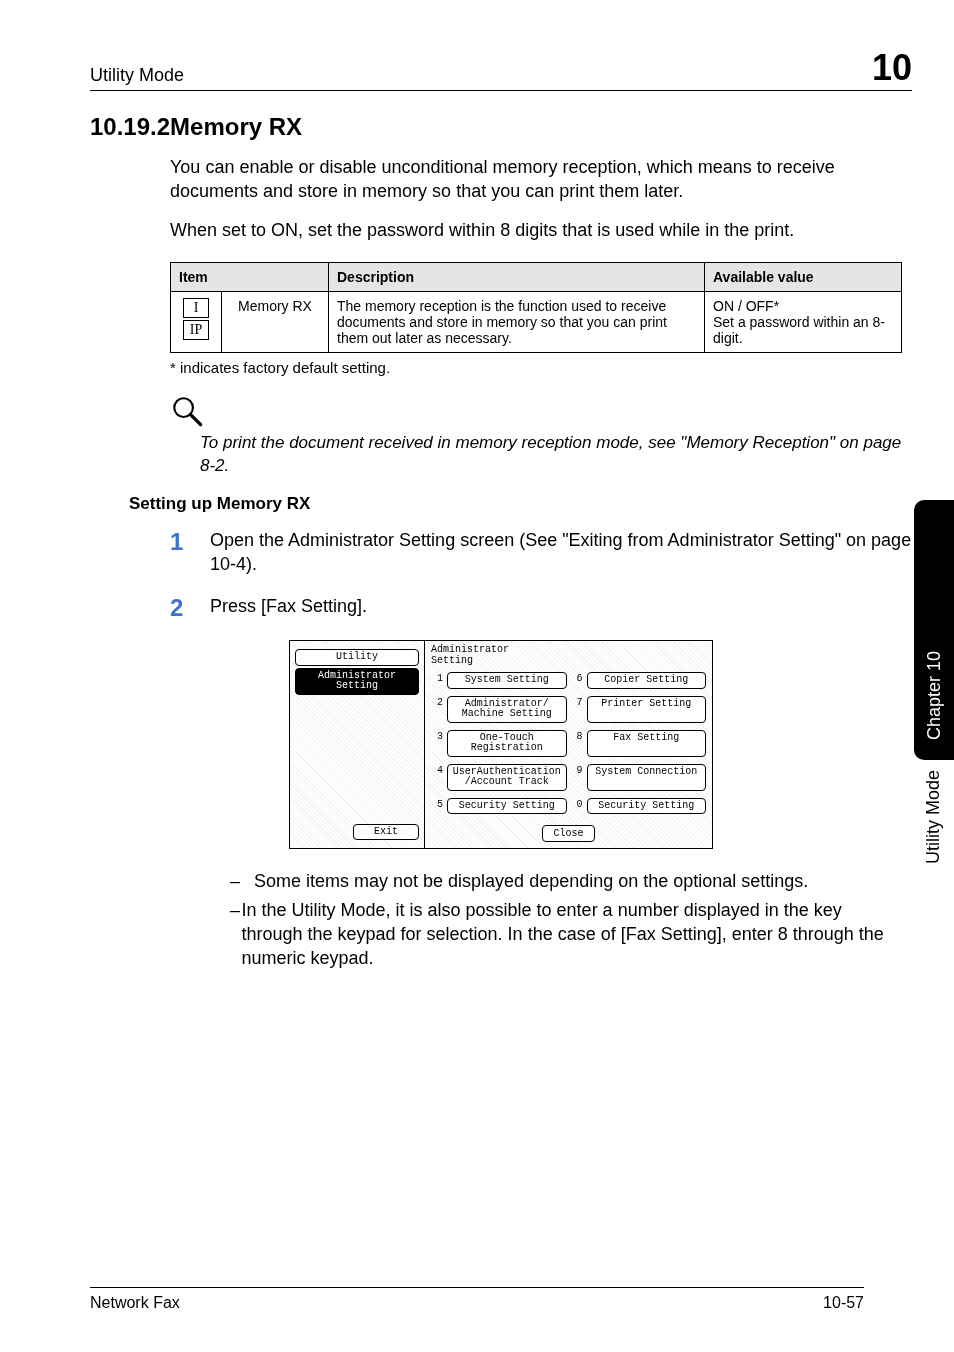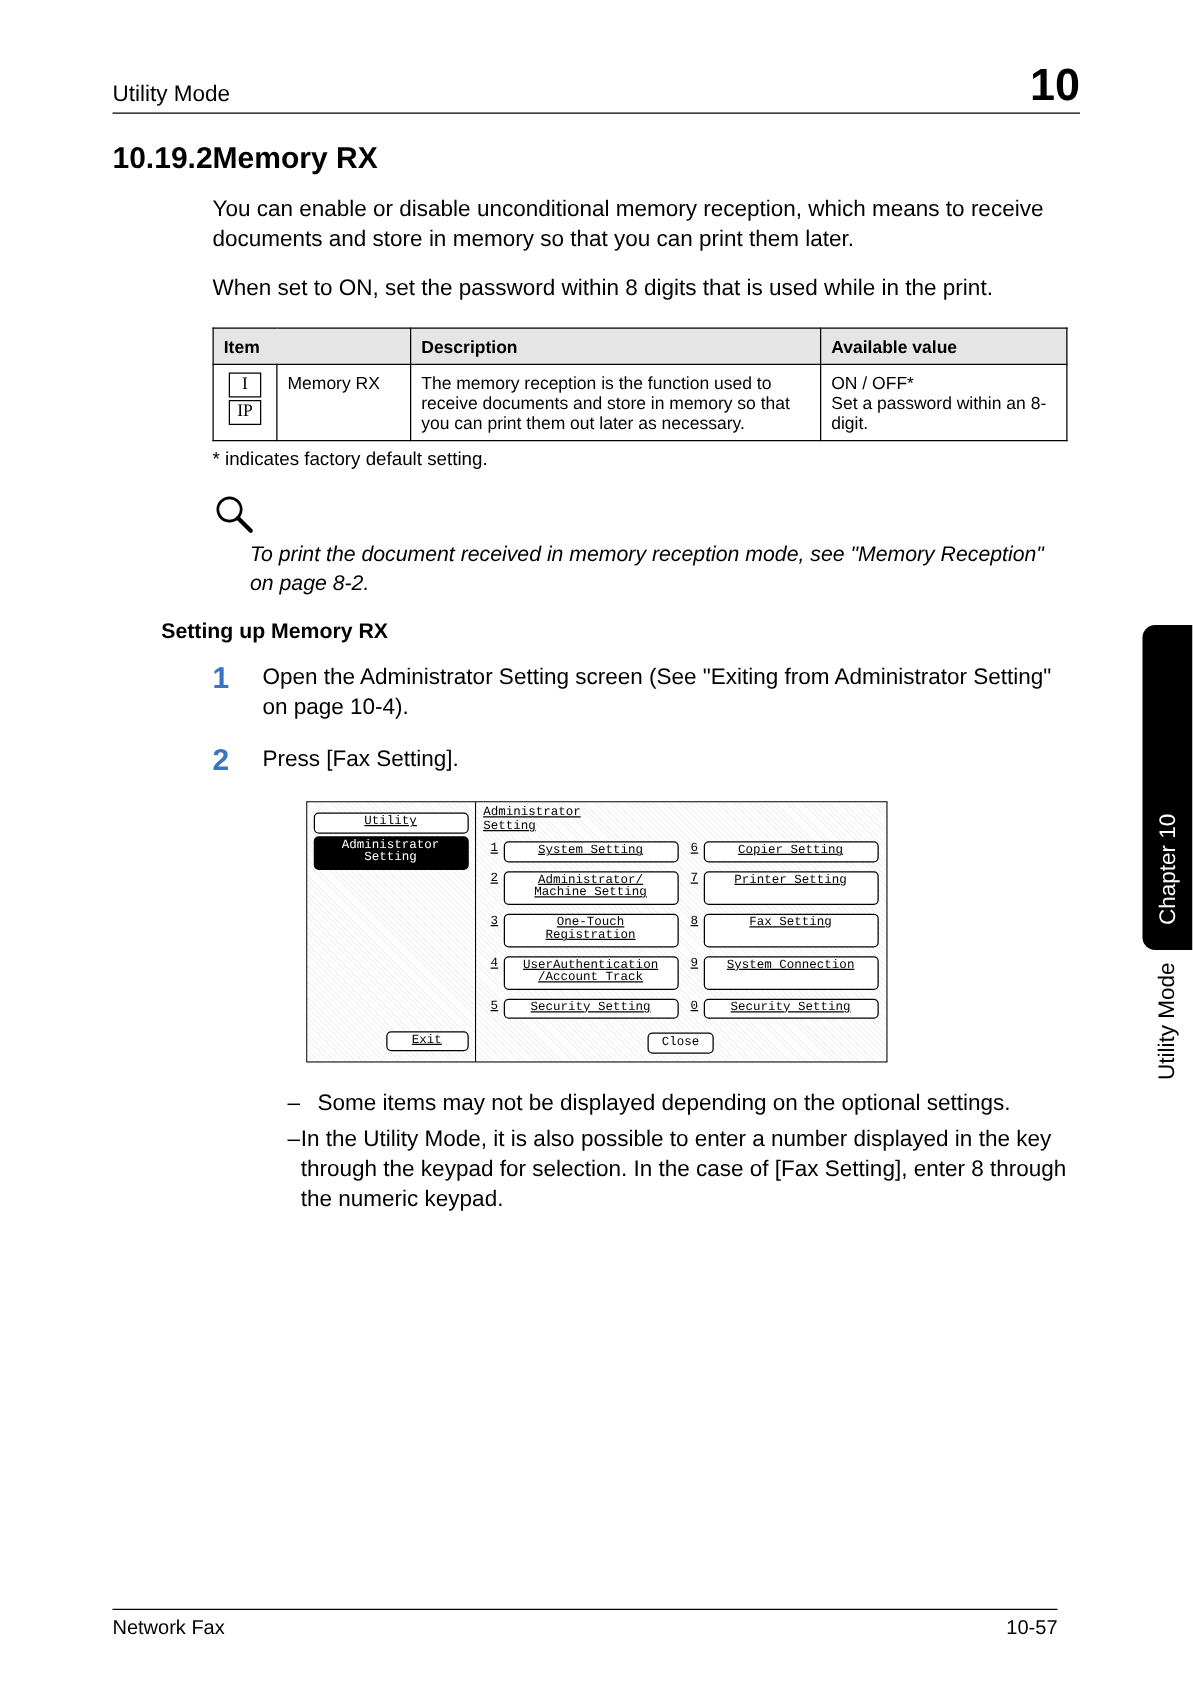--- a/index.html
+++ b/index.html
@@ -8,21 +8,21 @@
     background: #fff;
     font-family: Arial, Helvetica, sans-serif;
     color: #000;
     width: 954px;
   }
   .page {
     position: relative;
     width: 954px;
     height: 1352px;
     box-sizing: border-box;
-    padding: 50px 90px 60px 90px;
+    padding: 50px 42px 60px 90px;
   }
   
   .header-row {
     display: flex;
     justify-content: space-between;
     align-items: flex-end;
     border-bottom: 1.5px solid #000;
     padding-bottom: 4px;
   }
   .header-left {
@@ -164,25 +164,24 @@
     width: 40px;
   }
   .step-text {
     font-size: 18px;
     line-height: 1.35;
     flex: 1;
   }
   
   .screen {
     margin: 10px auto 20px auto;
-    width: 465px;
+    width: 424px;
     border: 1.5px solid #000;
     box-sizing: border-box;
     display: flex;
-    text-decoration: underline;
   }
   .screen-left {
     width: 135px;
     border-right: 1.5px solid #000;
     padding: 6px 5px;
     box-sizing: border-box;
     display: flex;
     flex-direction: column;
     justify-content: space-between;
     background: repeating-linear-gradient(45deg, #f3f3f3 0 1px, #ffffff 1px 3px);
@@ -253,21 +252,21 @@
     display: flex;
     margin-bottom: 4px;
   }
   .bullets .dash span.d {
     width: 24px;
   }
   
   .footer-row {
     position: absolute;
     left: 90px;
-    right: 108px;
+    right: 90px;
     bottom: 40px;
     display: flex;
     justify-content: space-between;
     border-top: 1.5px solid #000;
     padding-top: 6px;
     font-size: 16px;
   }
 </style>
 </head>
 <body>
@@ -297,21 +296,21 @@
           <th>Description</th>
           <th>Available value</th>
         </tr>
       </thead>
       <tbody>
         <tr>
           <td class="icon-cell">
             <div class="icon-box">I</div>
             <div class="icon-box">IP</div>
           </td>
-          <td style="width:90px;">Memory RX</td>
+          <td style="width:90px;text-align:center;">Memory RX</td>
           <td>The memory reception is the function used to receive documents and store in memory so that you can print them out later as necessary.</td>
           <td style="width:180px; white-space:pre-line;">ON / OFF*
 Set a password within an 8-digit.</td>
         </tr>
       </tbody>
     </table>
   </div>
 
   <div class="footnote">* indicates factory default setting.</div>
 

